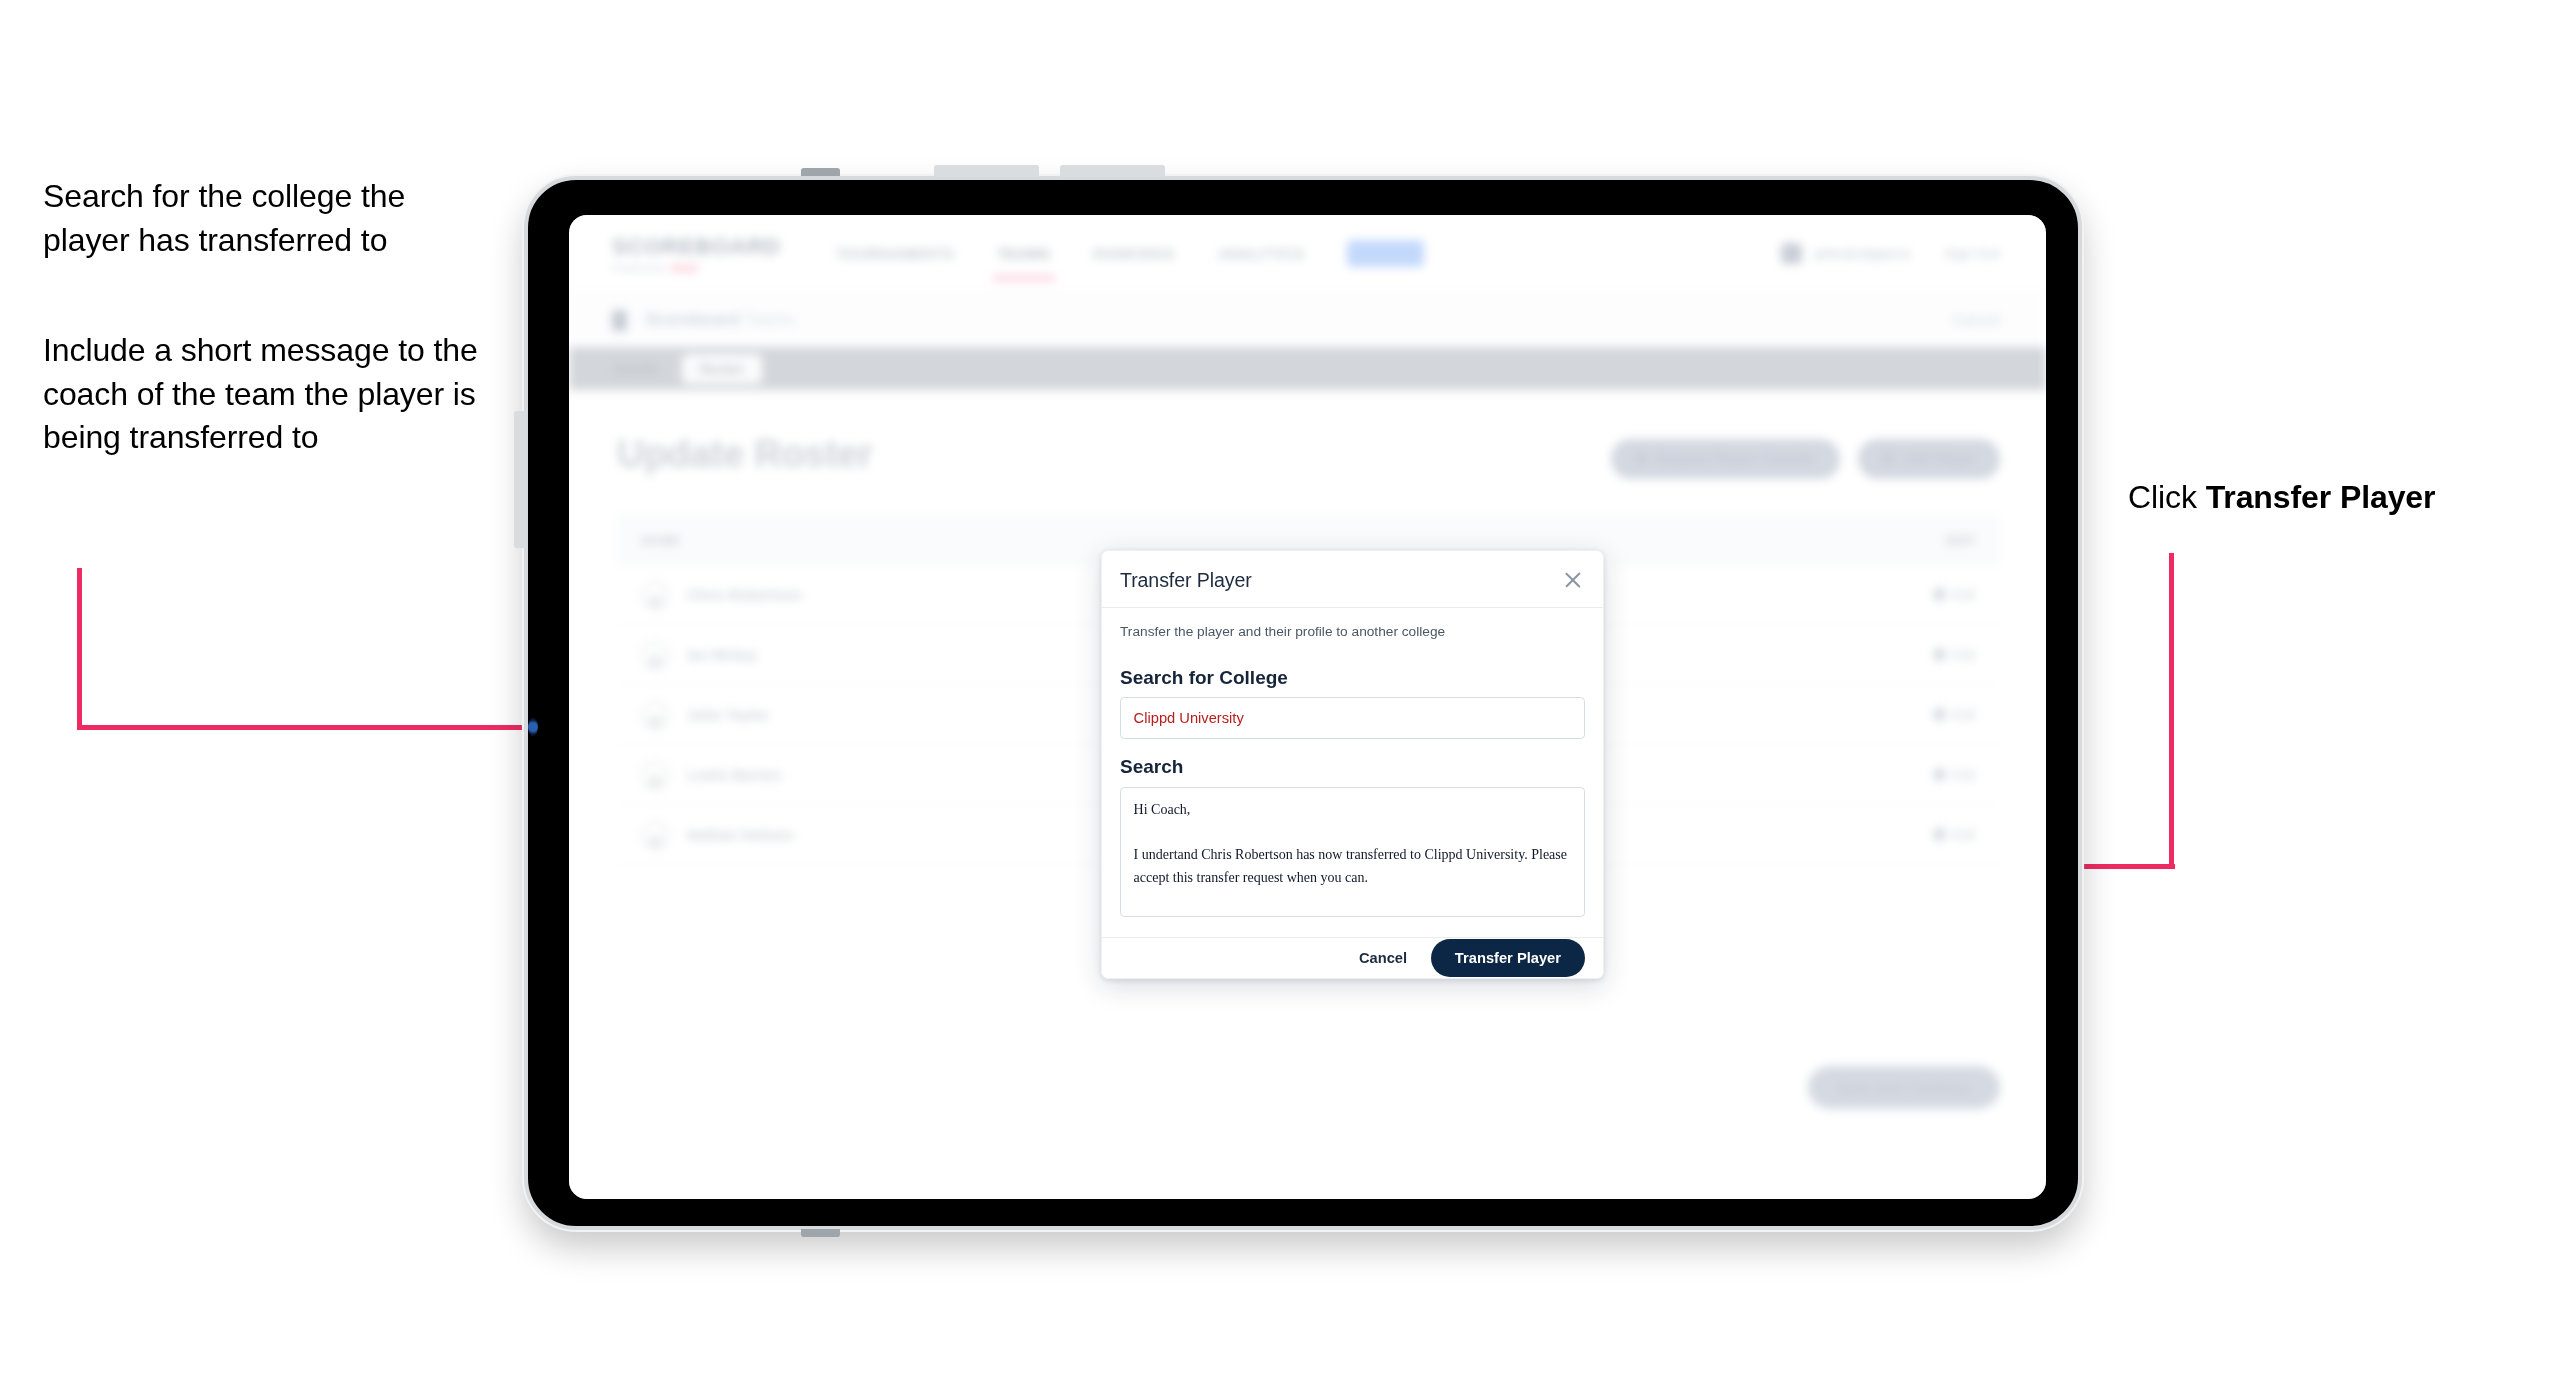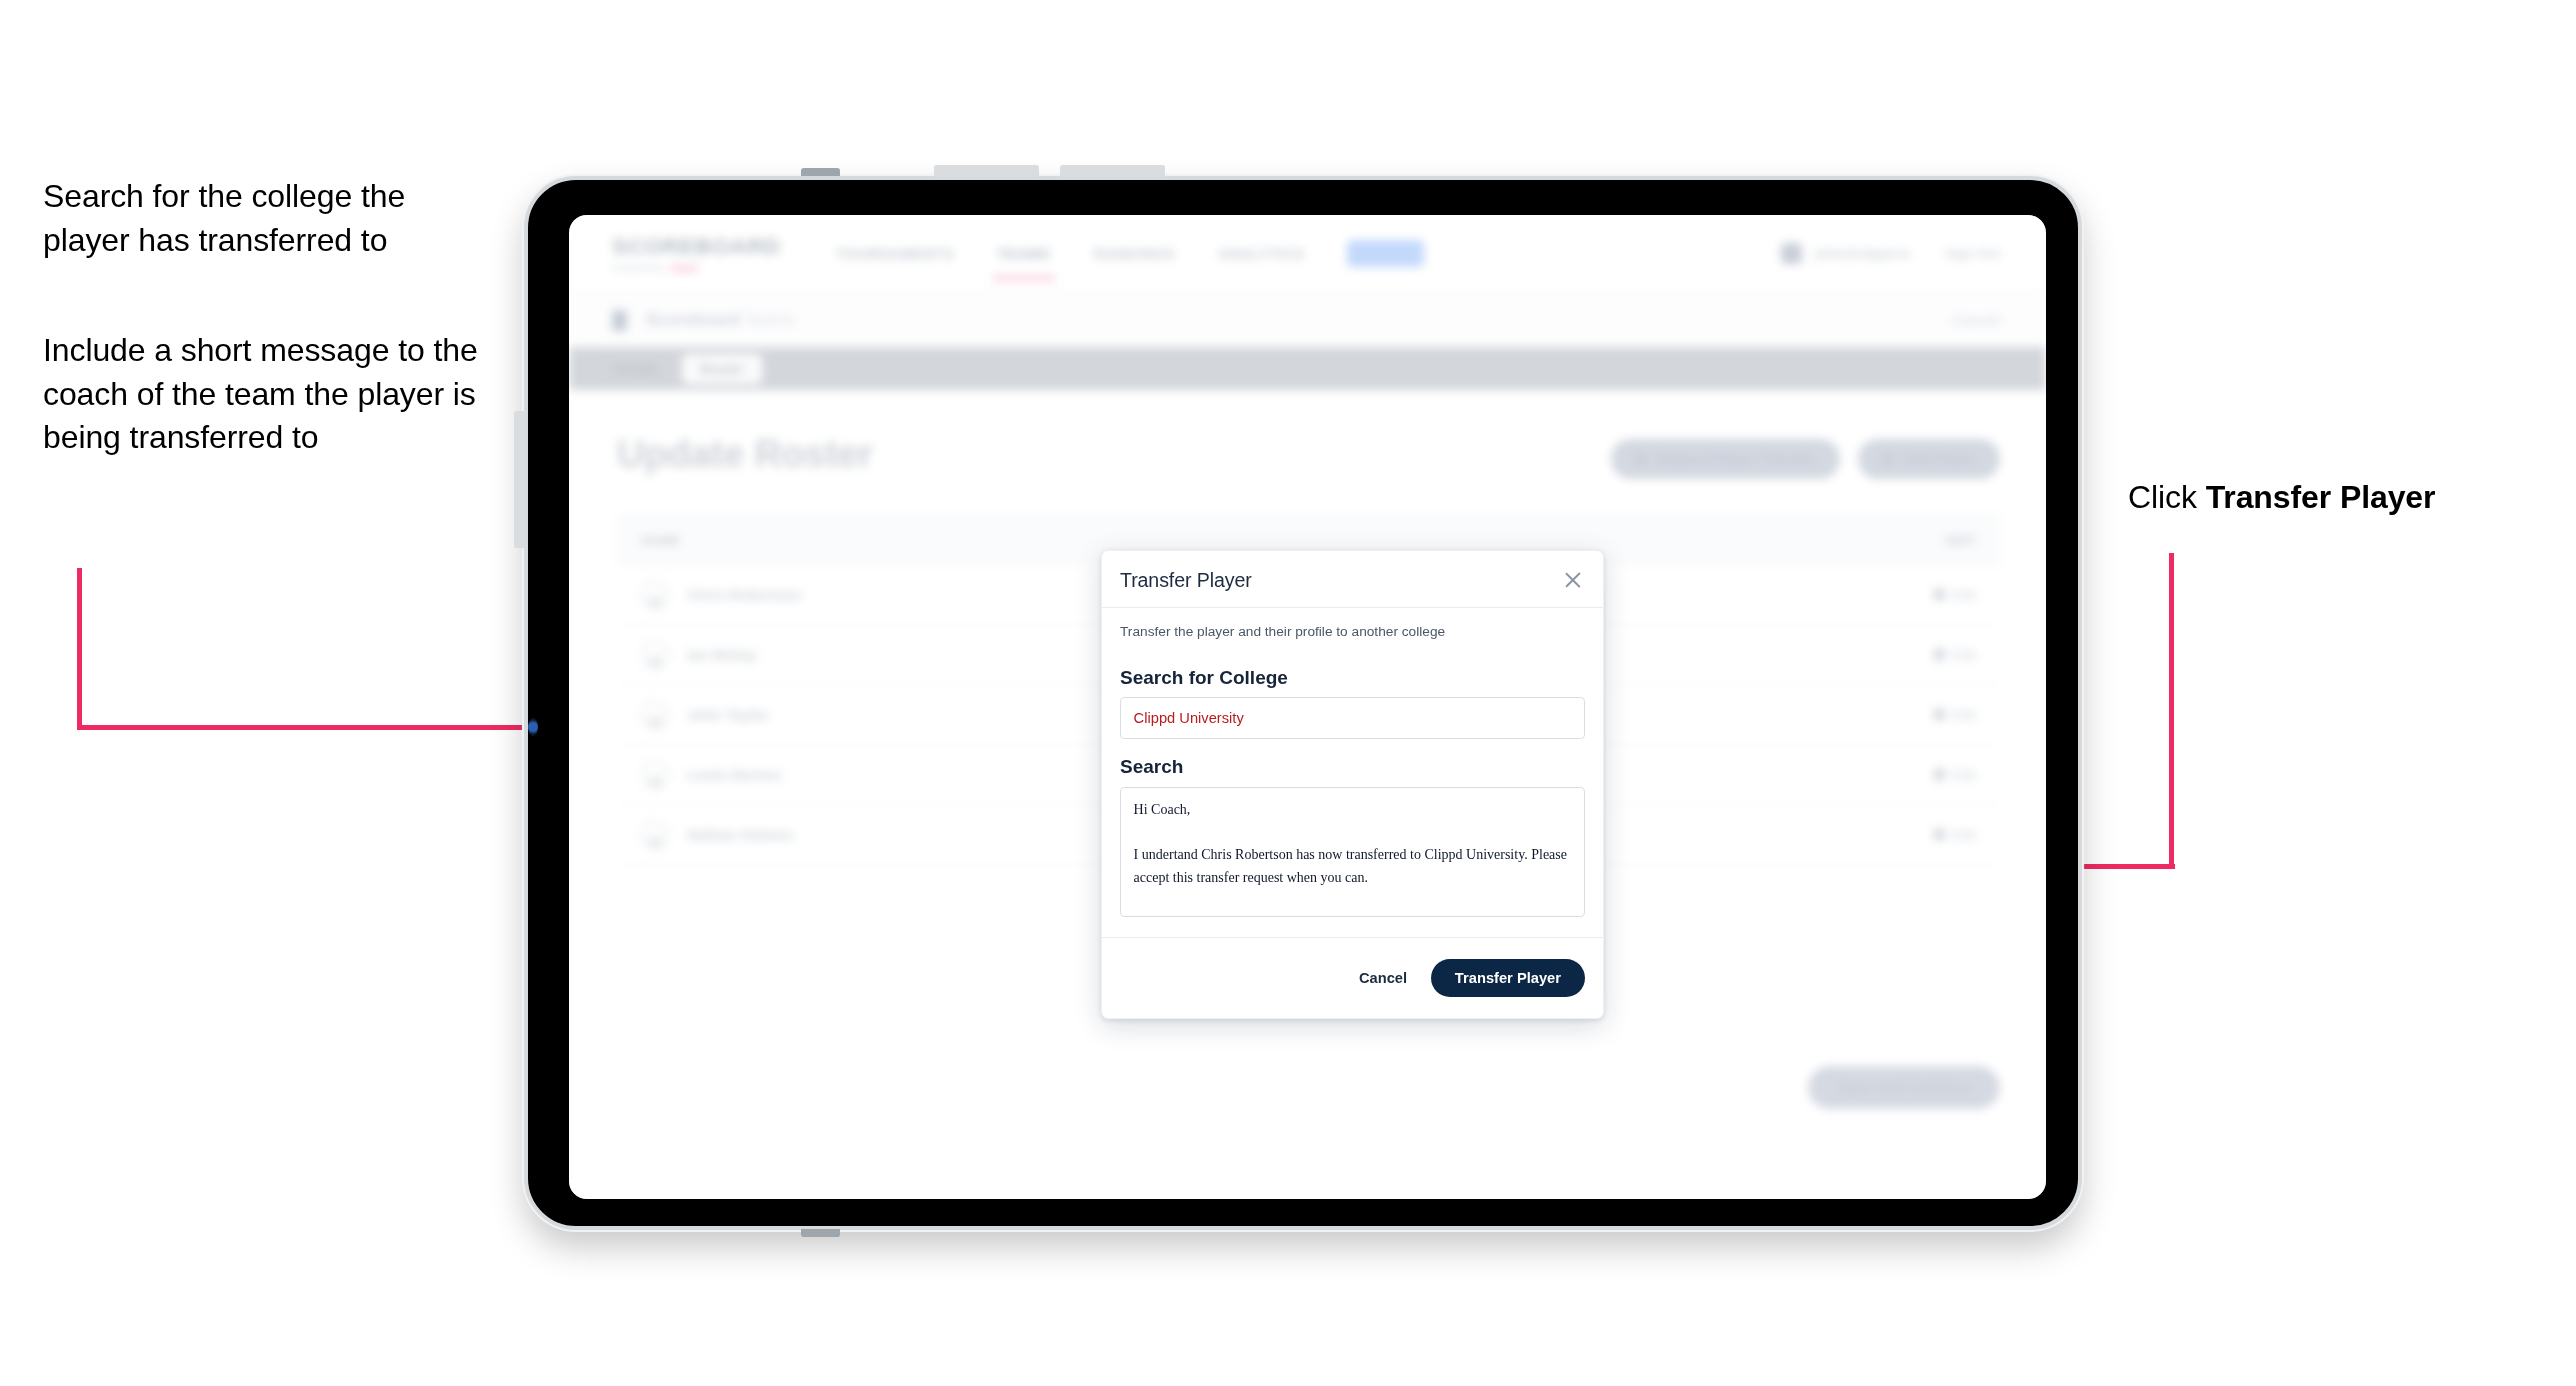--- a/index.html
+++ b/index.html
@@ -200,21 +200,21 @@
   }
   .m-gap { height: 17px; }
   .m-textarea {
     width: 100%; height: 130px; border: 0.7px solid #d8dde3; border-radius: 4.2px;
     padding: 11.2px 12.6px; font-size: 14px; color:#0f172a; line-height: 1.62;
     font-family: Liberation Serif, serif; resize: none; background:#fff;
     white-space: pre-wrap;
   }
   .m-foot {
     display:flex; align-items:center; justify-content:flex-end; gap: 21px;
-    padding: 21px 18px; border-top: 0.7px solid #e9ecef;
+    padding: 1px 18px; border-top: 0.7px solid #e9ecef;
   }
   .btn-cancel {
     background: transparent; border: none; font-size: 14.7px; font-weight: 700;
     color:#1d2b40; cursor: pointer; font-family:"Liberation Sans", sans-serif;
     padding: 5.6px 2.8px;
   }
   .btn-primary {
     background: #0c2745; color: #ffffff; border: none; border-radius: 28px;
     padding: 11.2px 24px; font-size: 14.7px; font-weight: 700; cursor: pointer;
     font-family:"Liberation Sans", sans-serif;

